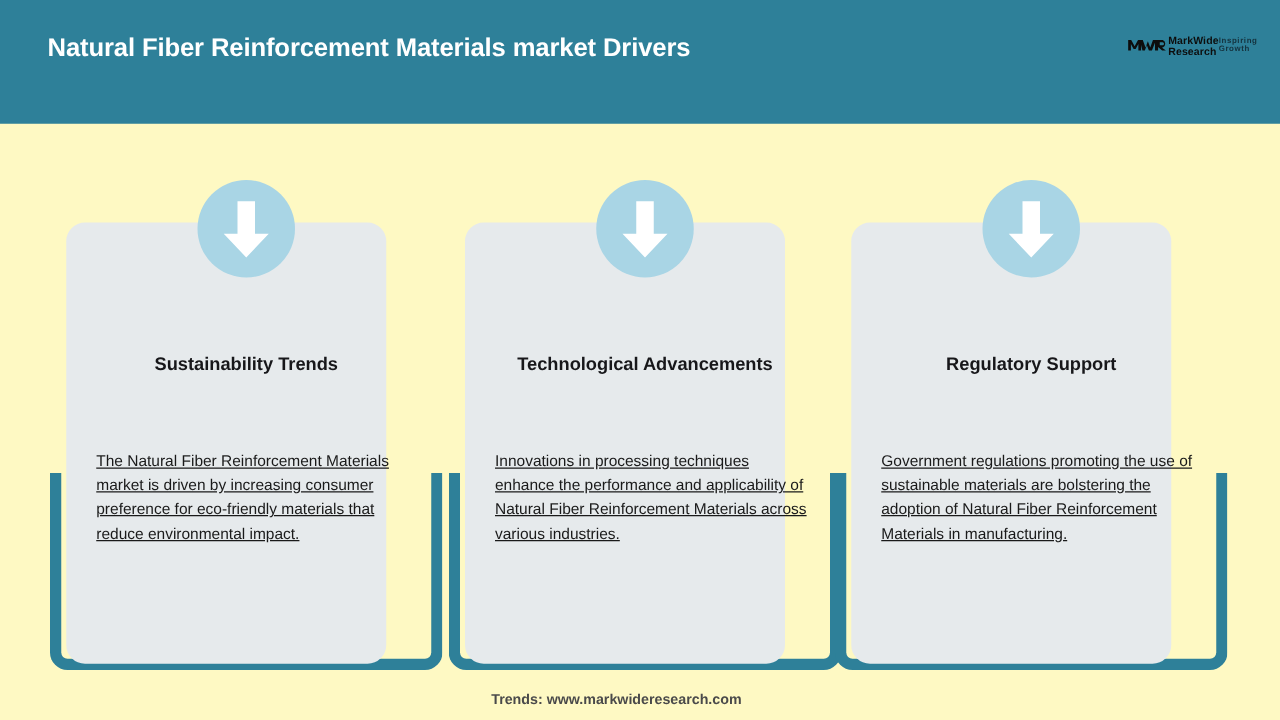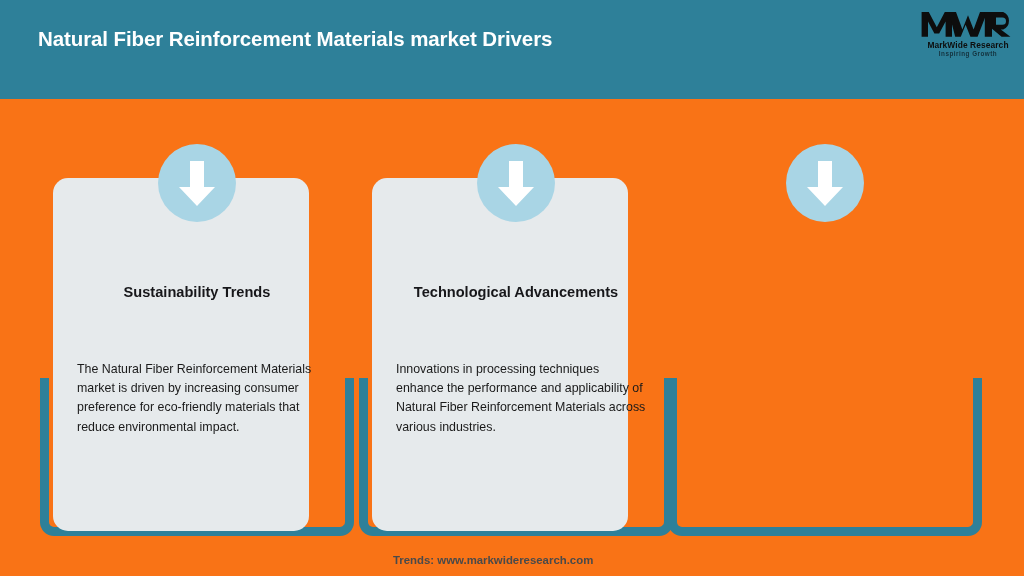--- a/index.html
+++ b/index.html
@@ -5,40 +5,40 @@
   * { margin:0; padding:0; box-sizing:border-box; }
   html, body {
     width:1024px; height:576px;
     background:#ffffff;
     font-family:"Liberation Sans", sans-serif;
     overflow:hidden;
   }
   #page {
     position:relative;
     width:1024px; height:576px;
-    background:#f97316;
+    background:#fef9c3;
   }
 
   
   .header {
     position:absolute; left:0; top:0;
     width:1024px; height:99px;
     background:#2e8099;
   }
   .header-title {
     position:absolute; left:38px; top:27px;
     font-size:20.5px; font-weight:bold;
     color:#ffffff;
     letter-spacing:-0.1px;
     white-space:nowrap;
   }
   .logo {
-    position:absolute; right:4px; top:8px;
+    position:absolute; right:18px; top:8px;
     width:104px; height:56px;
-    display:flex; flex-direction:column;
+    display:flex; flex-direction:row;
     align-items:center; justify-content:flex-start;
   }
   .logo-mark {
     width:96px; height:32px;
     display:block;
   }
   .logo-name {
     font-size:8.4px; font-weight:bold; color:#0d0d0d;
     letter-spacing:0.1px; line-height:1.05;
     margin-top:1px;
@@ -100,20 +100,21 @@
     line-height:1.2;
   }
   .card-body {
     position:absolute;
     left:24px; top:182px;
     width:250px;
     font-size:12.4px;
     color:#1a1a1a;
     line-height:1.55;
     text-align:left;
+    text-decoration:underline;
   }
 
   
   .source {
     position:absolute; left:393px; top:554px;
     font-size:11.4px; font-weight:bold; color:#4a4a4a;
     white-space:nowrap;
   }
   .disclaimer {
     position:absolute; left:725px; top:557px;
@@ -168,20 +169,24 @@
       </div>
       <div class="badge">
         <svg class="arrow-svg" viewBox="0 0 44 52">
           <polygon fill="#ffffff" points="15,4 29,4 29,30 40,30 22,49 4,30 15,30"></polygon>
         </svg>
       </div>
     </div>
 
     <div class="card-group g2">
       <div class="frame"></div>
+      <div class="card">
+        <div class="card-title">Regulatory Support</div>
+        <div class="card-body">Government regulations promoting the use of sustainable materials are bolstering the adoption of Natural Fiber Reinforcement Materials in manufacturing.</div>
+      </div>
       <div class="badge">
         <svg class="arrow-svg" viewBox="0 0 44 52">
           <polygon fill="#ffffff" points="15,4 29,4 29,30 40,30 22,49 4,30 15,30"></polygon>
         </svg>
       </div>
     </div>
 
   </div>
 
   <div class="source">Trends: www.markwideresearch.com</div>

